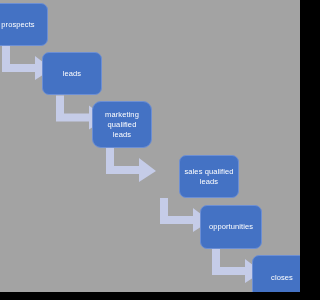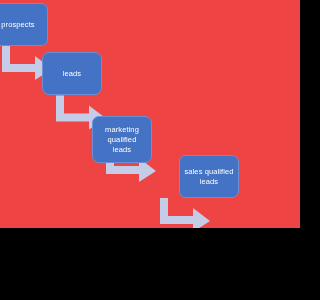--- a/index.html
+++ b/index.html
@@ -3,22 +3,22 @@
 <meta charset="utf-8">
 <style>
   html, body {
     margin: 0;
     padding: 0;
     background: #000000;
   }
   #canvas {
     position: relative;
     width: 300px;
-    height: 228px;
-    background: #ef4444;
+    height: 292px;
+    background: #a3a3a3;
     overflow: hidden;
     font-family: "Liberation Sans", sans-serif;
   }
   .node {
     position: absolute;
     box-sizing: border-box;
     background: #4472C4;
     border: 1px solid #6d8fd4;
     border-radius: 7px;
     display: flex;
@@ -81,26 +81,32 @@
   </div>
 
   <div class="node" style="left:-12px; top:3px; width:60px; height:43px;">
     <span class="node-label">prospects</span>
   </div>
 
   <div class="node" style="left:42px; top:52px; width:60px; height:43px;">
     <span class="node-label">leads</span>
   </div>
 
-  <div class="node" style="left:92px; top:116px; width:60px; height:47px;">
+  <div class="node" style="left:92px; top:101px; width:60px; height:47px;border-radius:9px;">
     <span class="node-label">marketing
 qualified
 leads</span>
   </div>
 
   <div class="node" style="left:148px; top:155px; width:60px; height:43px;margin-left:31px;">
     <span class="node-label">sales qualified
 leads</span>
   </div>
 
+  <div class="node" style="left:200px; top:205px; width:62px; height:44px;">
+    <span class="node-label">opportunities</span>
+  </div>
 
+  <div class="node" style="left:252px; top:255px; width:60px; height:45px;">
+    <span class="node-label">closes</span>
+  </div>
 
 </div>
 
 </body></html>

